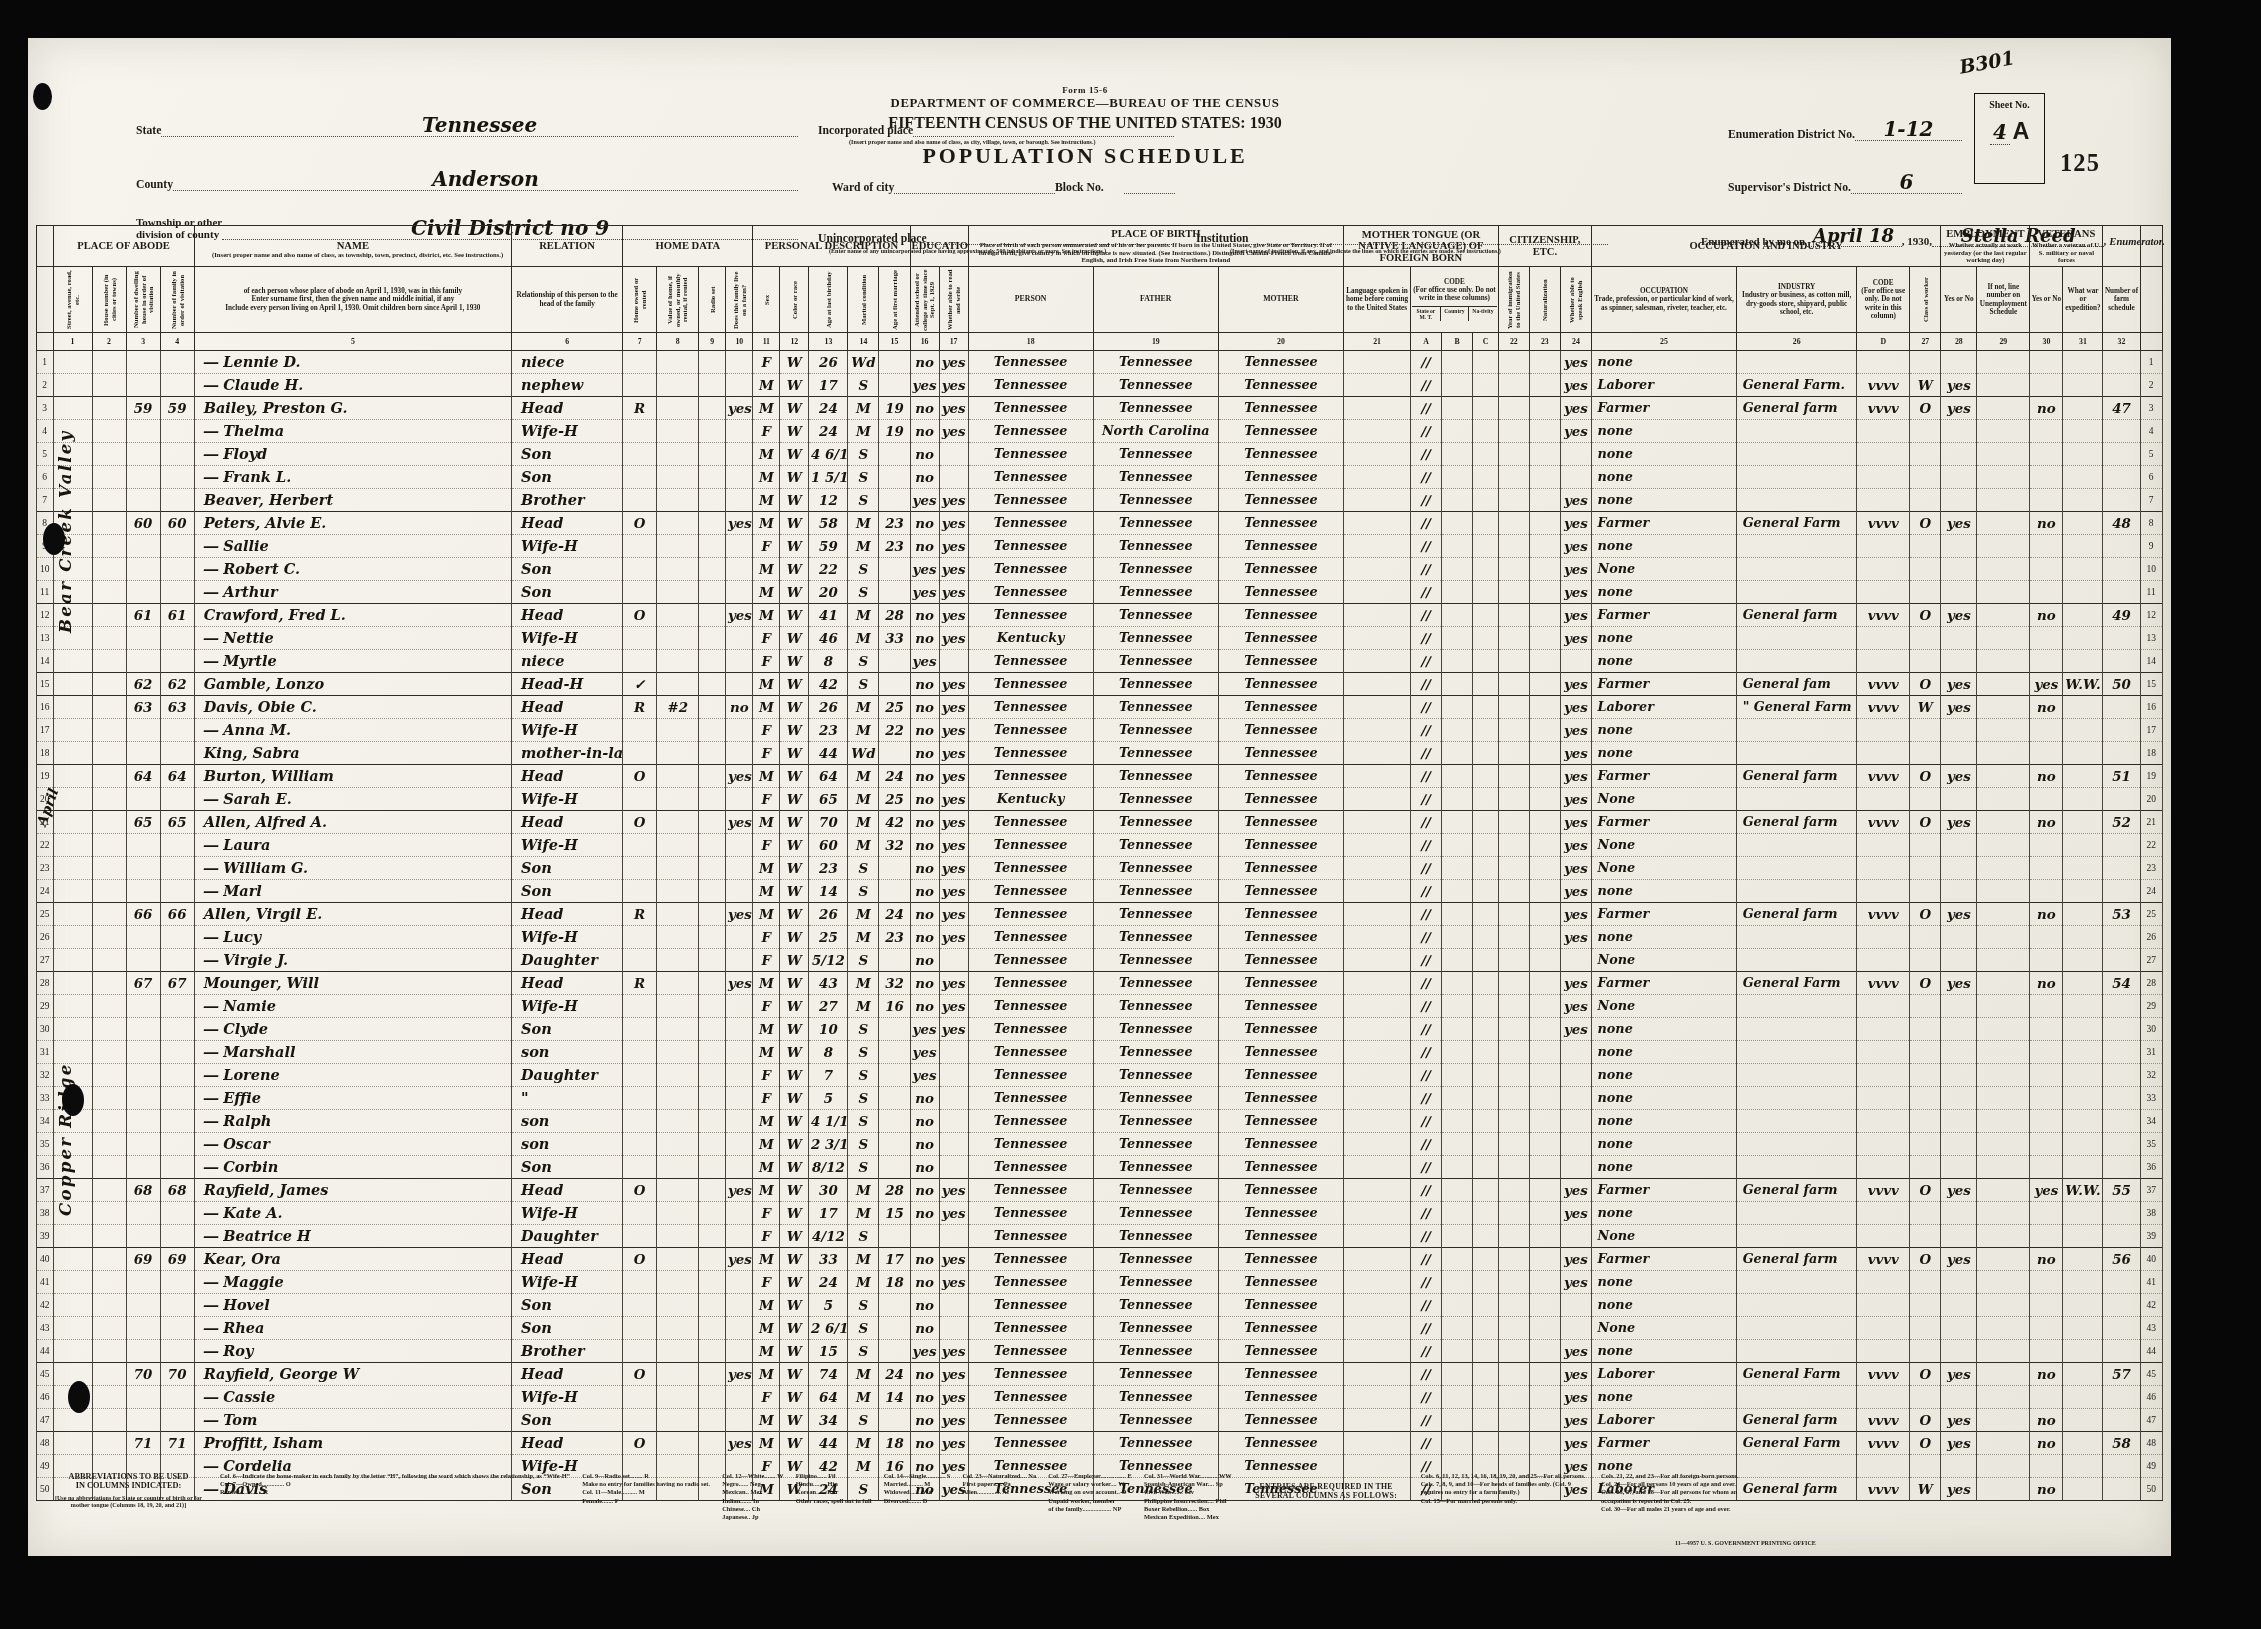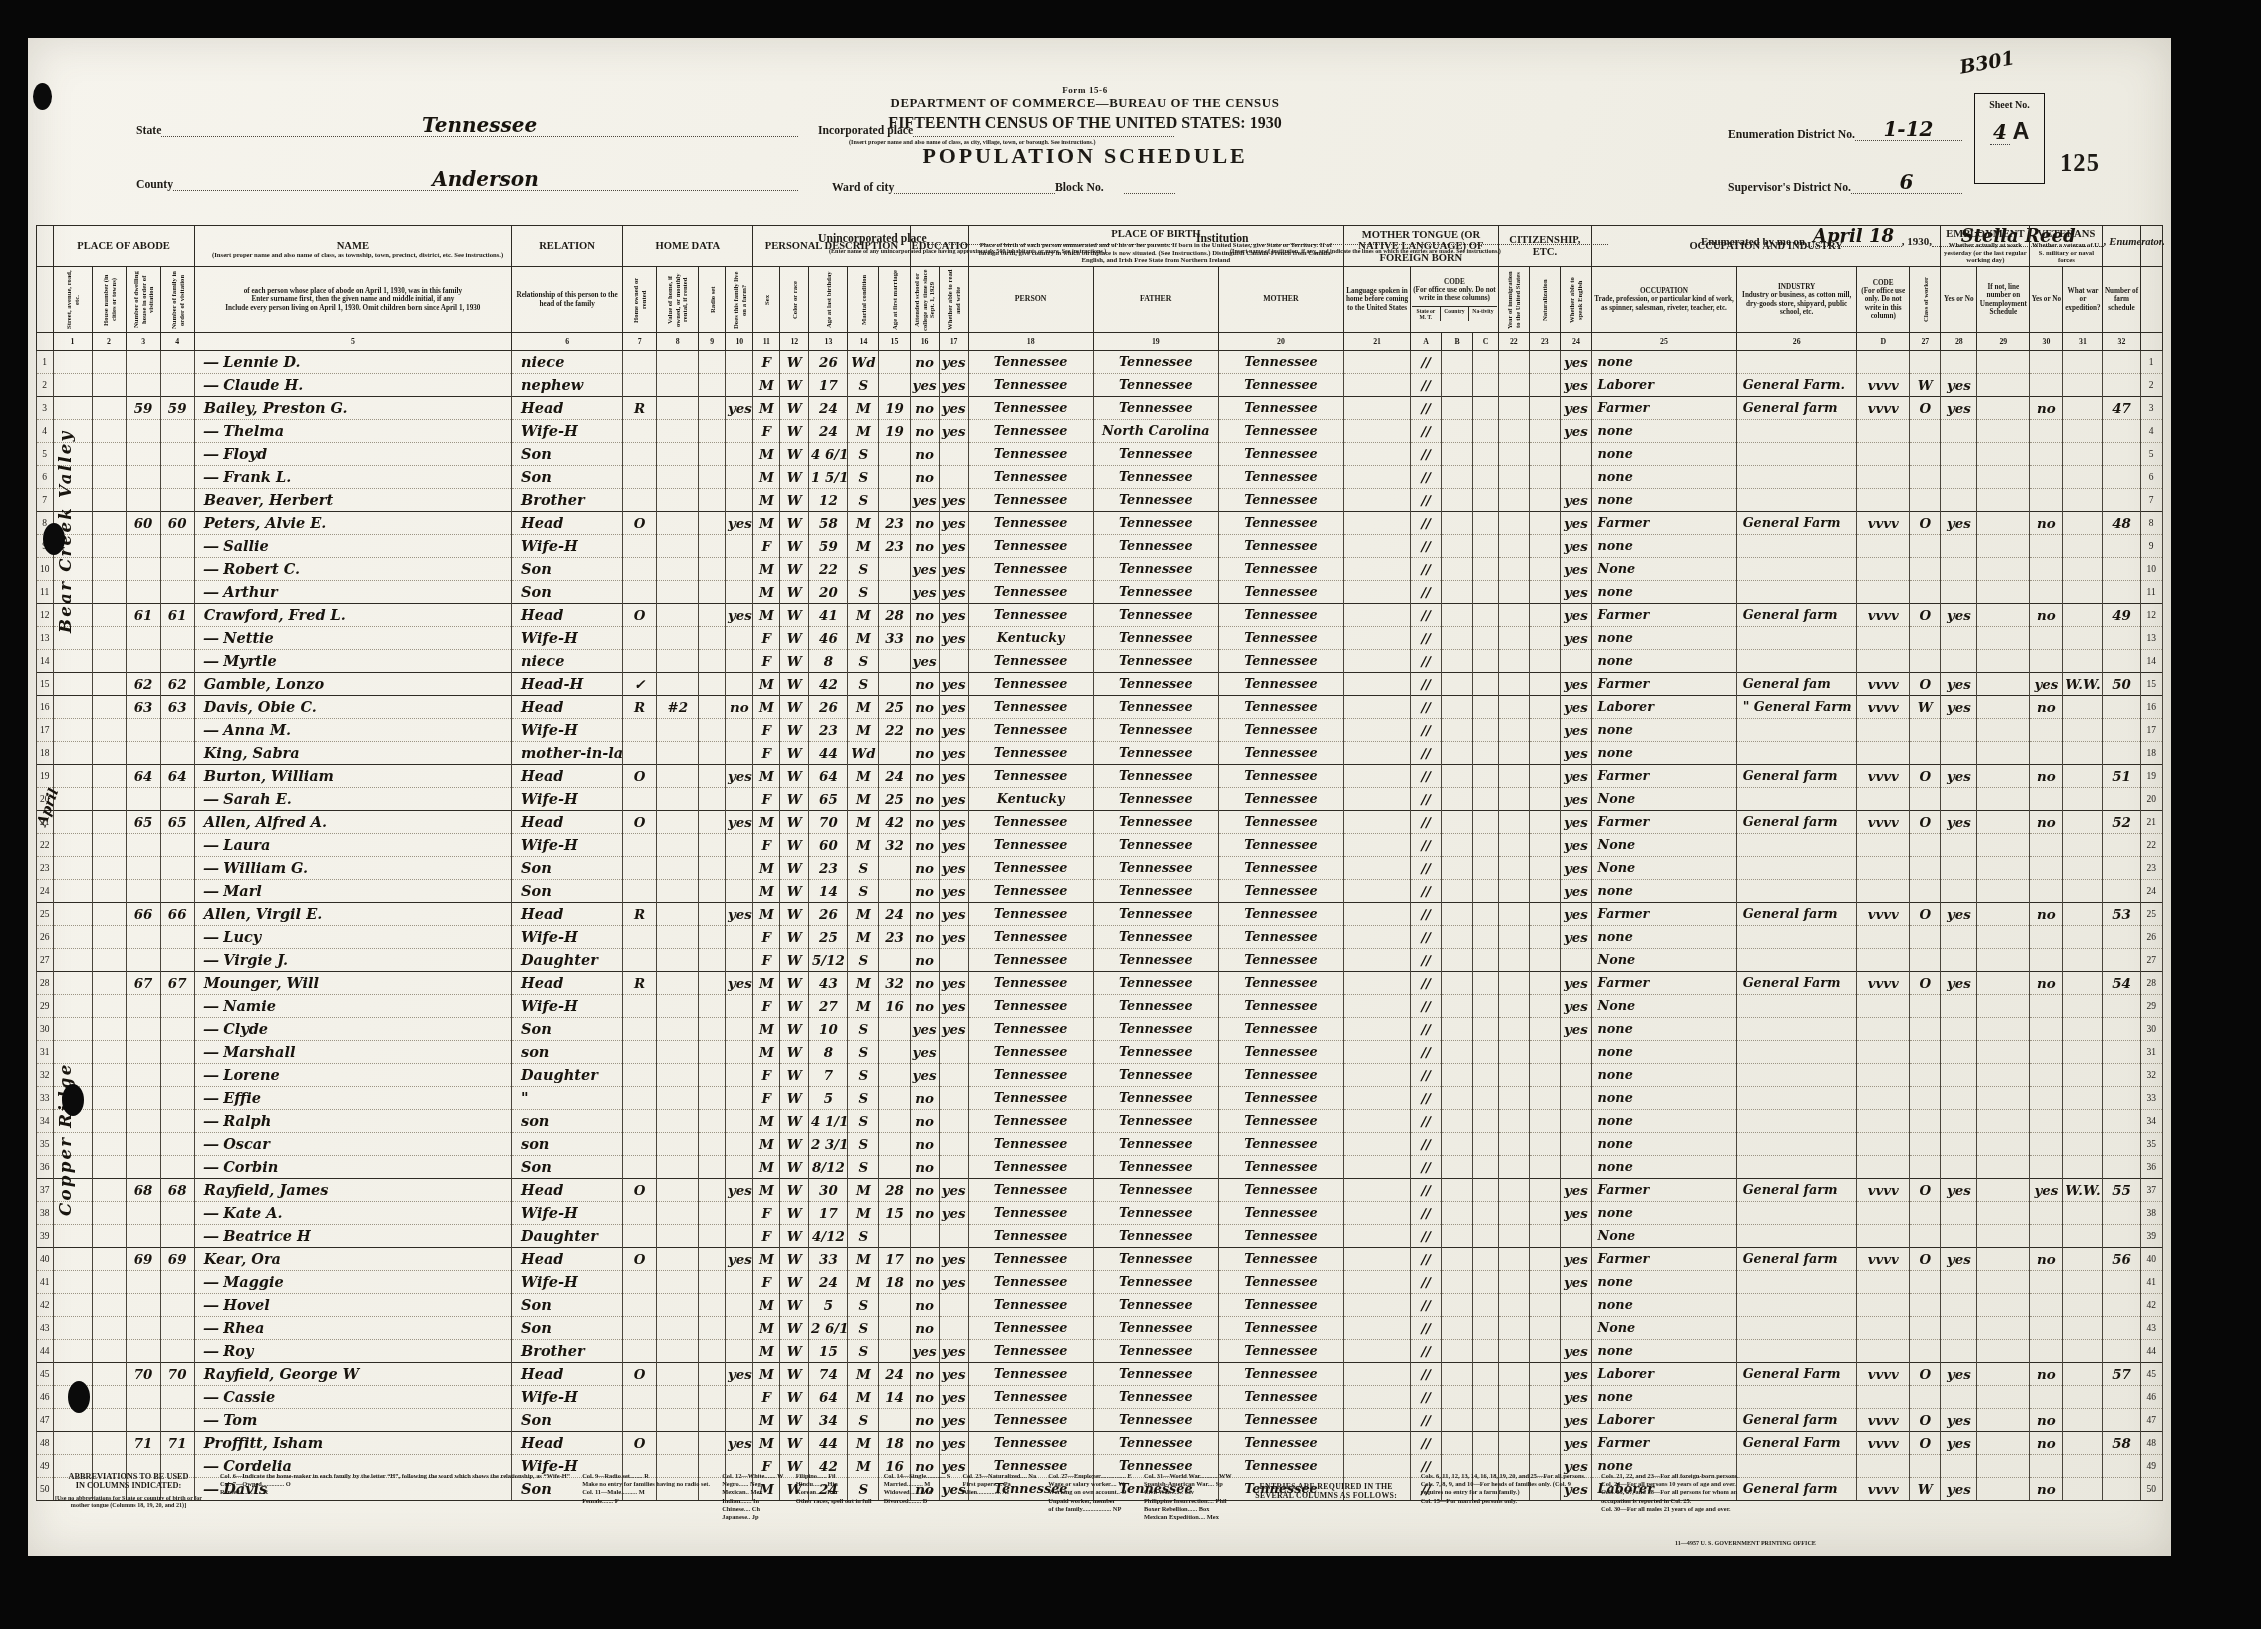--- a/index.html
+++ b/index.html
@@ -75,20 +75,27 @@
   <div class="fld" style="left:108px;top:81px;width:662px;">
     <span class="lbl">State</span>
     <span class="dots">
         <span class="hw">Tennessee</span>
       </span>
   </div>
   <div class="fld" style="left:108px;top:135px;width:662px;">
     <span class="lbl">County</span>
     <span class="dots">
         <span class="hw">Anderson</span>
+      </span>
+  </div>
+  <div class="fld" style="left:108px;top:179px;width:662px;">
+    <span class="lbl2" style="white-space:pre-line;">Township or other
+division of county</span>
+    <span class="dots">
+        <span class="hw">Civil District no 9</span>
       </span>
   </div>
   <div class="note" style="left:184px;top:213px;">(Insert proper name and also name of class, as township, town, precinct, district, etc.  See instructions.)</div>
 
   <div class="fld" style="left:790px;top:81px;width:356px;">
     <span class="lbl">Incorporated place</span>
     <span class="dots"></span>
   </div>
   <div class="note" style="left:821px;top:101px;font-size:6.1px;">(Insert proper name and also name of class, as city, village, town, or borough.  See instructions.)</div>
   <div class="fld" style="left:804px;top:138px;width:223px;">

